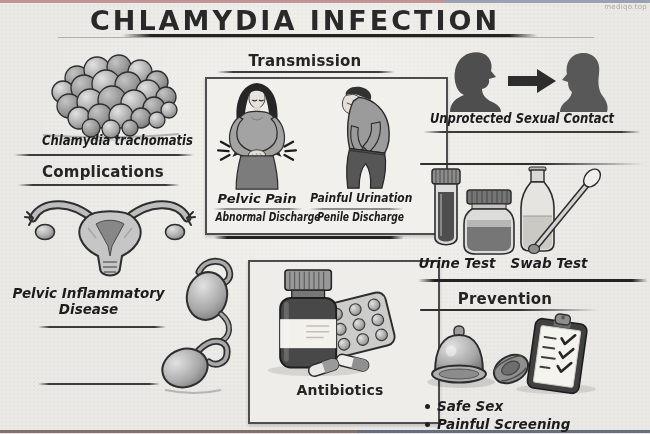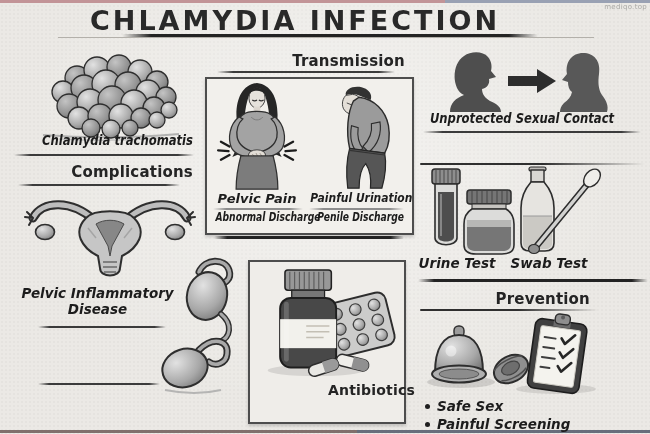--- a/index.html
+++ b/index.html
@@ -10,31 +10,31 @@
       radial-gradient(ellipse at 50% 35%, rgba(255,255,255,0.45), rgba(255,255,255,0) 65%),
       radial-gradient(rgba(0,0,0,0.028) 1px, transparent 1.2px);
     background-size:100% 100%, 4px 4px;
     font-family:"DejaVu Sans", sans-serif;color:#1e1e1e;
   }
   .abs{position:absolute;}
   .lbl{position:absolute;font-style:italic;font-weight:bold;color:#1c1c1c;
        text-align:center;line-height:1.18;white-space:nowrap;}
   .two-line{white-space:pre-line;}
   .hd{position:absolute;font-weight:bold;font-style:normal;color:#242424;
-      text-align:right;letter-spacing:0.2px;white-space:nowrap;}
+      text-align:center;letter-spacing:0.2px;white-space:nowrap;}
   .condensed{transform:scaleX(0.86);transform-origin:center;}
   .condensed2{transform:scaleX(0.8);transform-origin:center;}
   .rule{position:absolute;height:2px;border-radius:2px;
     background:linear-gradient(to right, rgba(40,40,40,0), #3b3b3b 9%, #3b3b3b 91%, rgba(40,40,40,0));}
   .rule.heavy{height:3px;
     background:linear-gradient(to right, rgba(20,20,20,0), #232323 7%, #232323 93%, rgba(20,20,20,0));}
   .rule.fadeR{background:linear-gradient(to right, #2f2f2f, #2f2f2f 55%, rgba(47,47,47,0));}
   .rule.thin{height:1.5px;background:linear-gradient(to right, rgba(120,120,120,0), #8d8d8d 15%, #8d8d8d 85%, rgba(120,120,120,0));}
   .panel{position:absolute;border:2px solid #4d4d4d;background:#f2f0ec;
-         box-shadow:0 2px 3px rgba(0,0,0,0.18);}
+         box-shadow:0 2px 3px rgba(0,0,0,0.18);padding-left:34px;}
   #title{left:90px;top:5px;width:470px;font-size:27px;font-weight:bold;
          letter-spacing:3px;color:#292929;white-space:nowrap;}
   #watermark{right:3px;top:3px;font-size:7px;color:#aaa9a6;letter-spacing:0.3px;}
   .bullet-row{position:absolute;display:flex;align-items:center;gap:7px;margin-top:6px;}
   .bullet-dot{width:5px;height:5px;border-radius:50%;background:#1f1f1f;flex:0 0 auto;}
   .bullet-text{font-style:italic;font-weight:bold;font-size:13.5px;color:#1c1c1c;white-space:nowrap;}
 </style>
 </head>
 <body>
 
@@ -108,21 +108,21 @@
     <path d="M102,32 C124,12 154,12 163,30" stroke="#bdbdbd" stroke-width="5" fill="none" stroke-linecap="round"></path>
     <path d="M9,30 l-6,-6 M9,30 l-8,-1 M9,30 l-4,7" stroke="#2e2e2e" stroke-width="2" stroke-linecap="round"></path>
     <path d="M163,30 l6,-6 M163,30 l8,-1 M163,30 l4,7" stroke="#2e2e2e" stroke-width="2" stroke-linecap="round"></path>
     <ellipse cx="21" cy="44" rx="9.5" ry="7.5" fill="url(#gSph)" stroke="#2e2e2e" stroke-width="1.6"></ellipse>
     <ellipse cx="151" cy="44" rx="9.5" ry="7.5" fill="url(#gSph)" stroke="#2e2e2e" stroke-width="1.6"></ellipse>
     <path d="M62,30 C70,21 102,21 110,30 C124,44 114,60 98,68 L96,80 C96,90 76,90 76,80 L74,68 C58,60 48,44 62,30 Z" fill="#c6c6c6" stroke="#2e2e2e" stroke-width="2"></path>
     <path d="M72,36 C80,31 92,31 100,36 L88,58 L86,68 L84,58 Z" fill="#878787" stroke="#4a4a4a" stroke-width="1"></path>
     <path d="M79,74 h14 M79,79 h14 M80,84 h12" stroke="#6a6a6a" stroke-width="1.5"></path>
     <path d="M64,40 l8,10 M108,40 l-8,10" stroke="#a5a5a5" stroke-width="1.5"></path>
   </svg>
-  <div class="lbl two-line" style="left:15px;top:286px;width:165px;font-size:13.5px;">Pelvic Inflammatory
+  <div class="lbl two-line" style="left:6px;top:286px;width:165px;font-size:13.5px;">Pelvic Inflammatory
 Disease</div>
   <div class="rule" style="left:38px;top:326px;width:128px;"></div>
   <div class="rule" style="left:38px;top:383px;width:122px;"></div>
 
   <svg class="abs" style="left:154px;top:250px;" width="94" height="152" viewBox="0 0 92 152">
     <path d="M10,140 Q40,146 66,140" stroke="#a8a8a8" stroke-width="2" fill="none" opacity=".8"></path>
     <path d="M44,22 C50,8 70,8 74,20 C77,29 70,35 62,33" fill="none" stroke="#2e2e2e" stroke-width="7" stroke-linecap="round"></path>
     <path d="M44,22 C50,8 70,8 74,20 C77,29 70,35 62,33" fill="none" stroke="#a9a9a9" stroke-width="3.6" stroke-linecap="round"></path>
     <ellipse cx="52" cy="46" rx="20" ry="24" transform="rotate(12 52 46)" fill="url(#gSph)" stroke="#2e2e2e" stroke-width="2"></ellipse>
     <path d="M66,64 C78,74 76,88 64,92" fill="none" stroke="#2e2e2e" stroke-width="6" stroke-linecap="round"></path>

